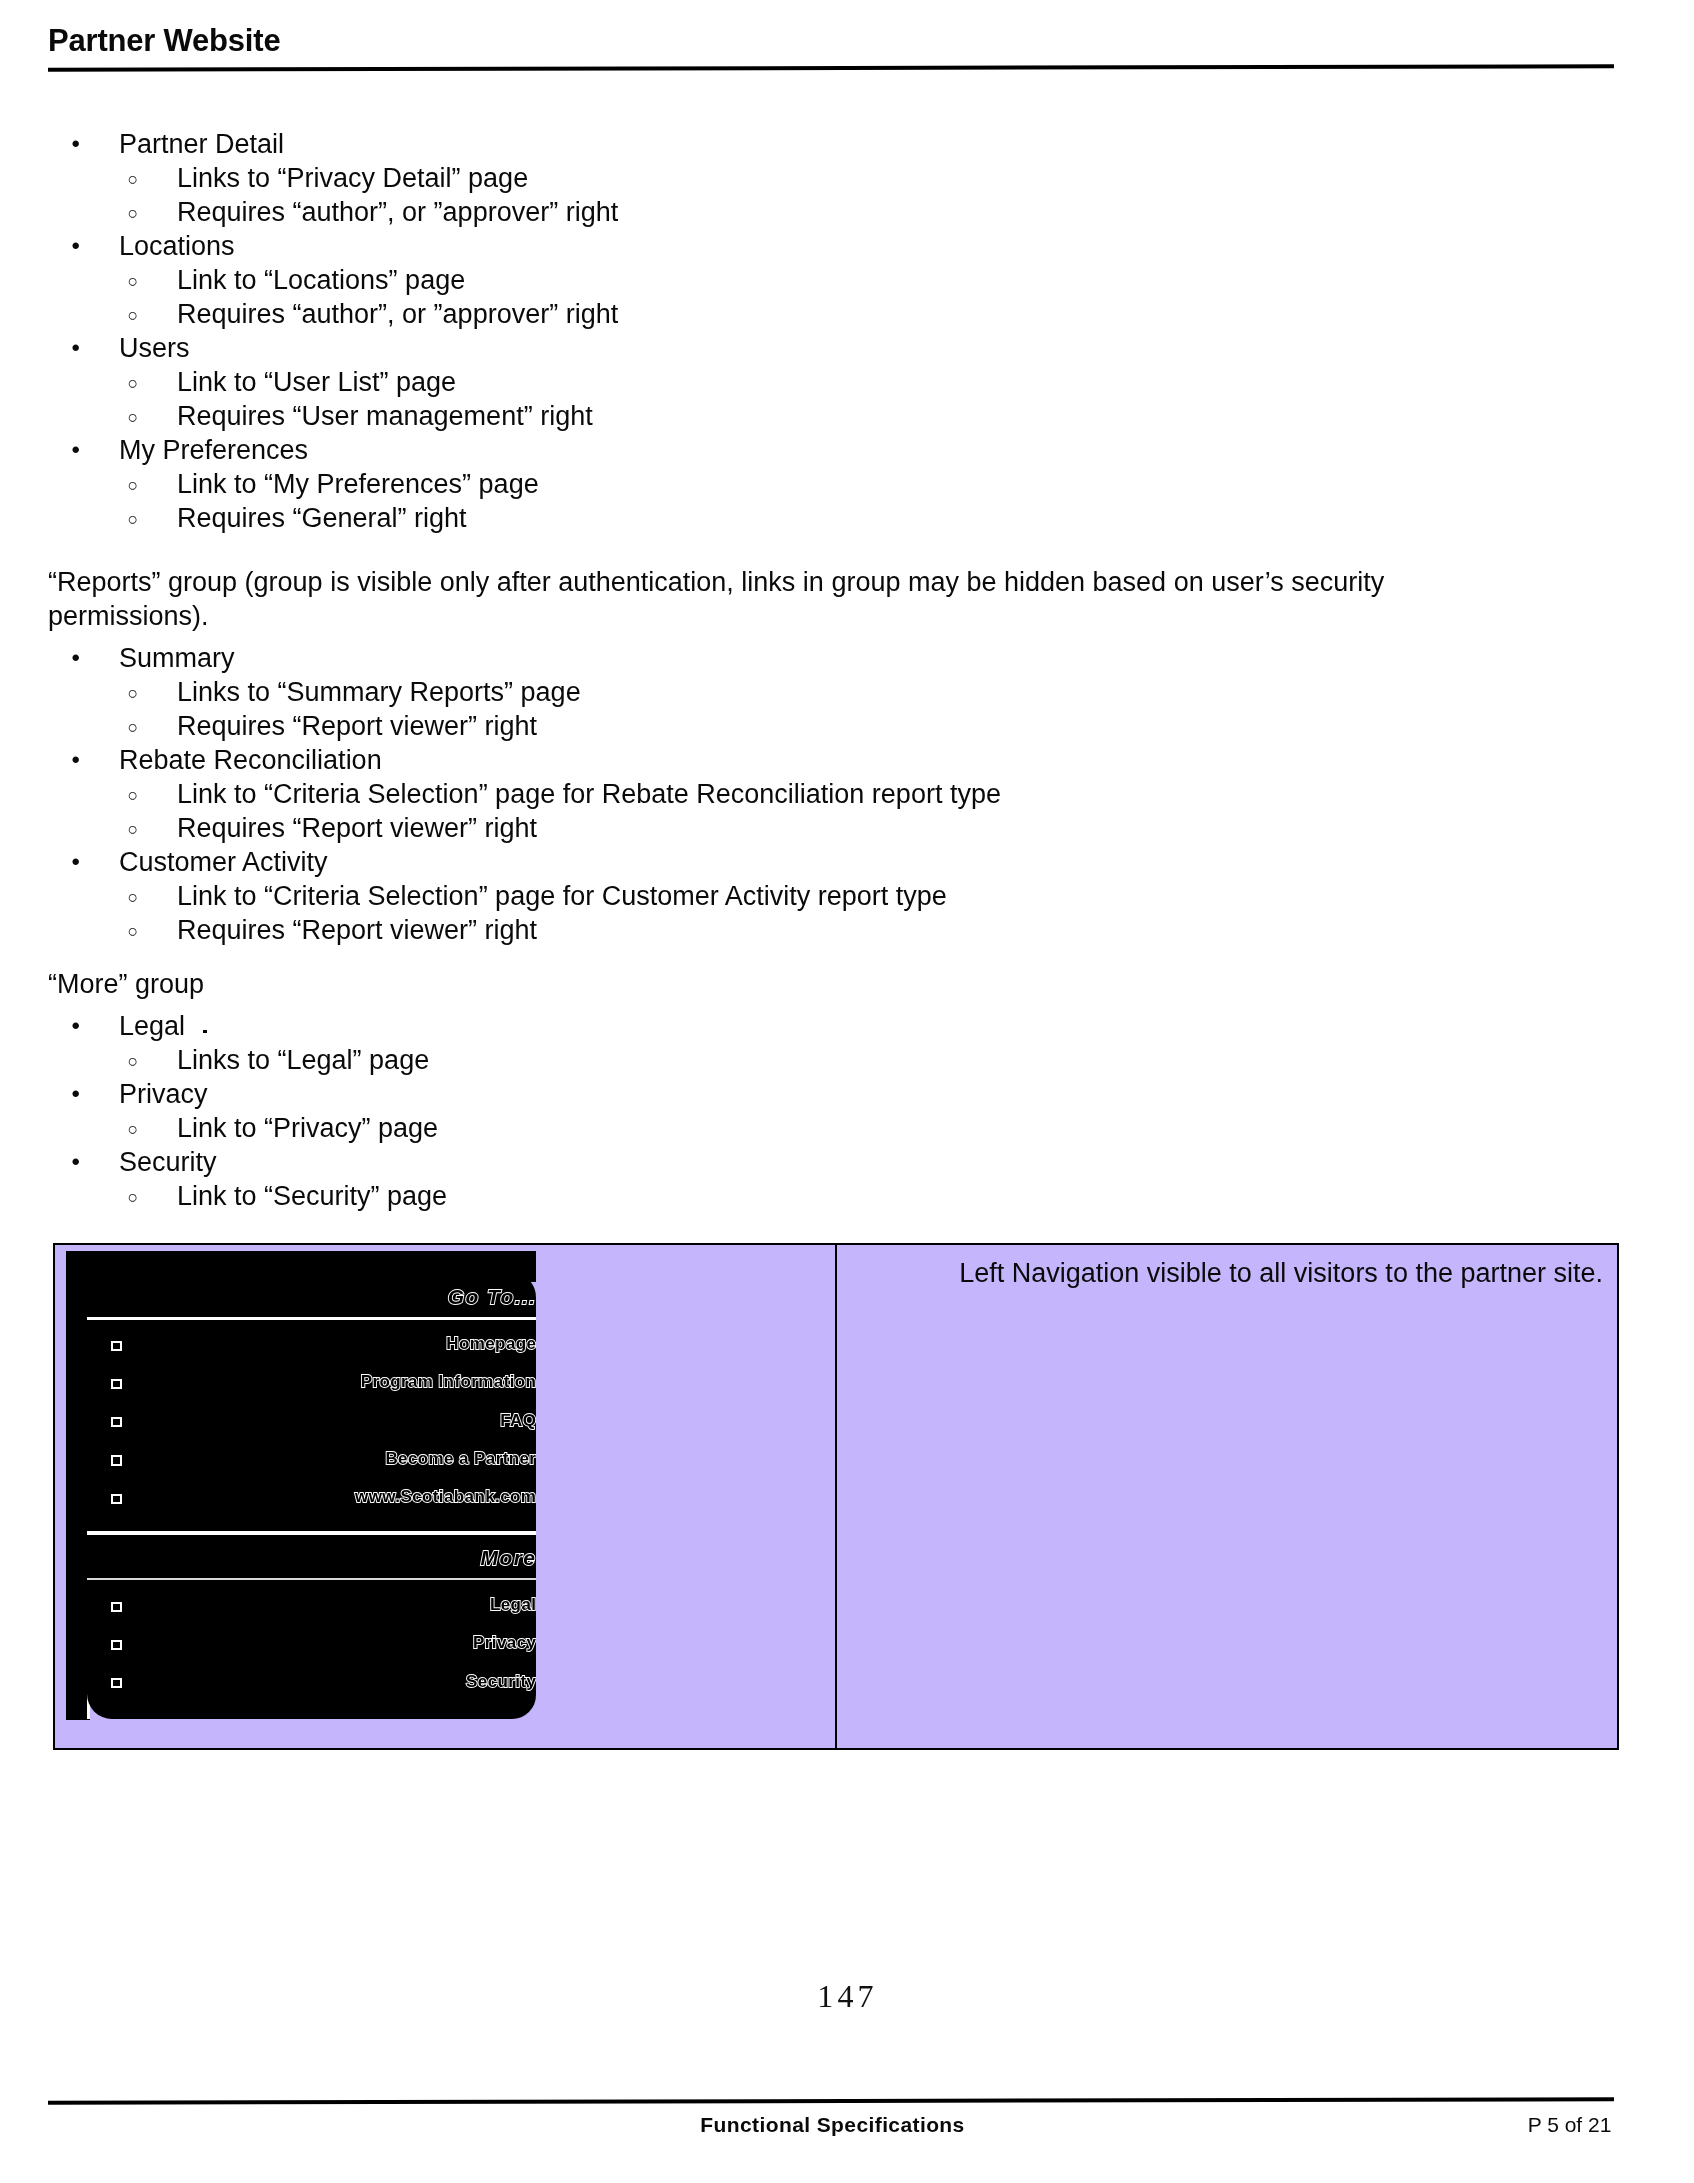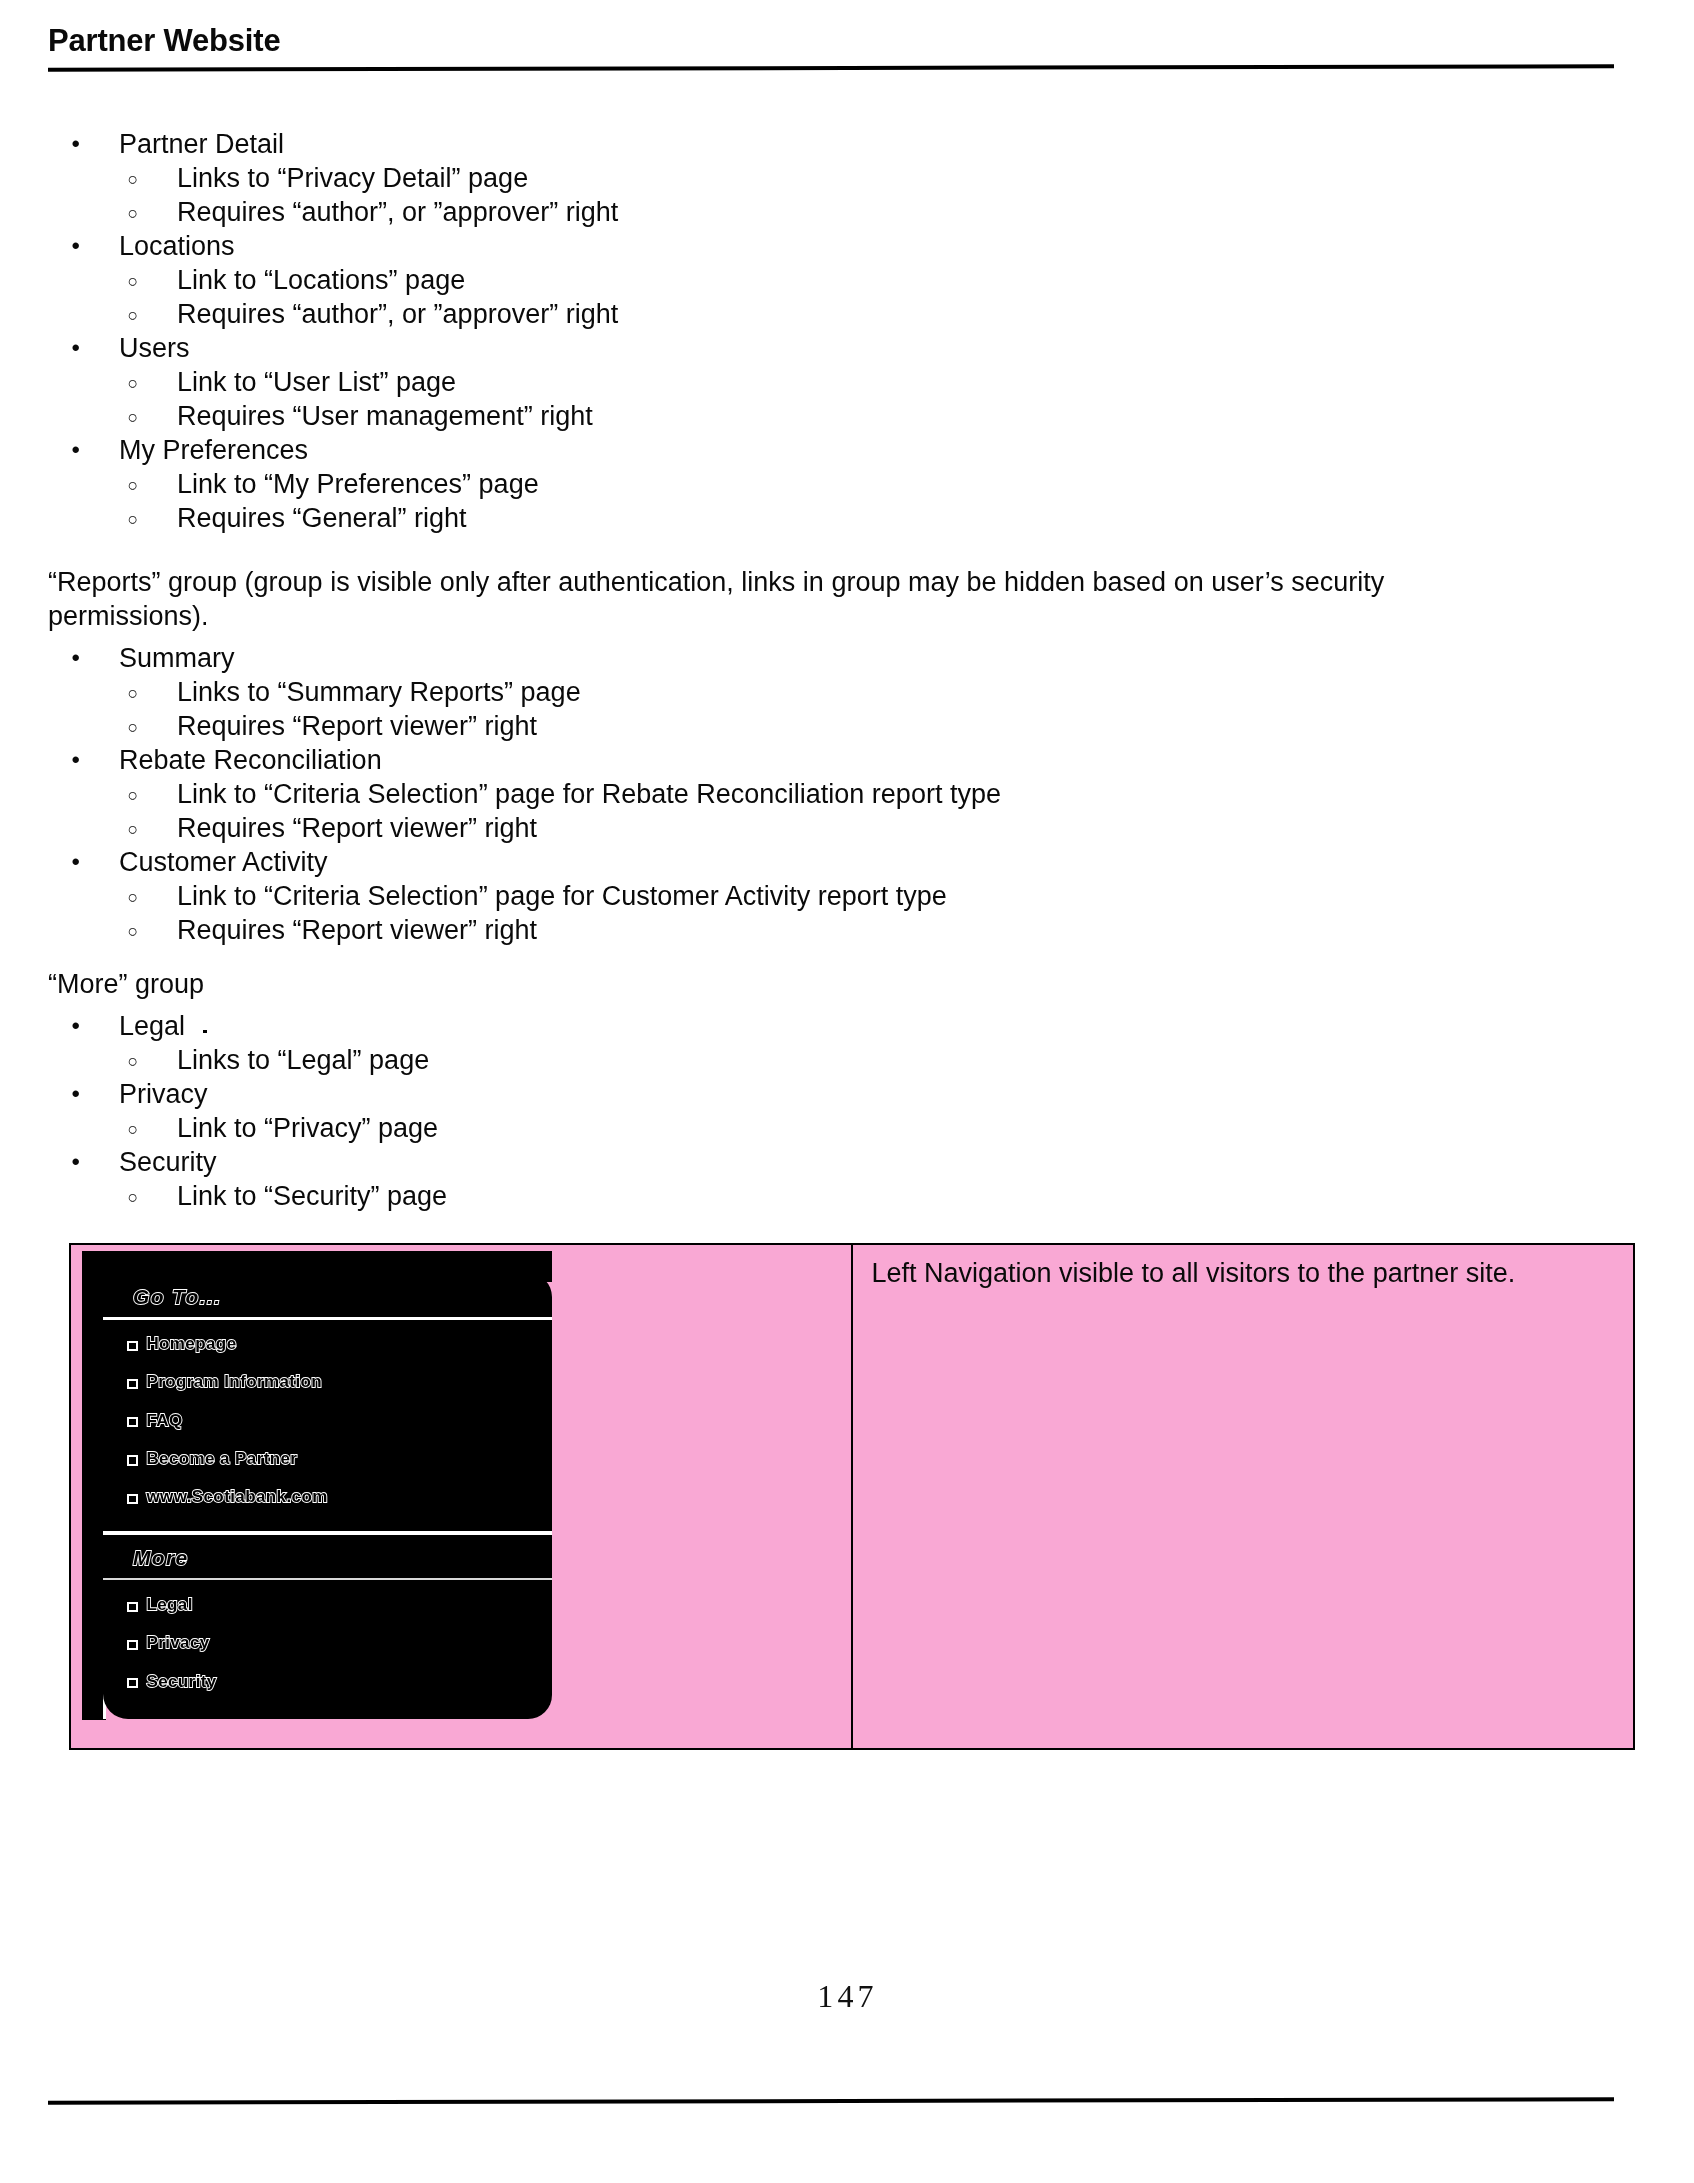--- a/index.html
+++ b/index.html
@@ -107,27 +107,28 @@
     width: 3.5px;
     height: 3.5px;
     background: #000;
     vertical-align: 1.4px;
     margin-left: 18px;
   }
 
   
   .fig-table {
     position: absolute;
-    left: 69px;
+    left: 53px;
     top: 1243px;
     width: 1566px;
     height: 507px;
     border: 2.8px solid #000;
     box-sizing: border-box;
-    background: #f9a8d4;
+    background: #c4b5fd;
+    text-align: right;
   }
   .fig-col-left {
     position: absolute;
     left: 0;
     top: 0;
     width: 782px;
     height: 100%;
     box-sizing: border-box;
     border-right: 2.8px solid #000;
     overflow: hidden;
@@ -423,16 +424,20 @@
     <div class="fig-col-right">
       <div class="fig-note">Left Navigation visible to all visitors to the partner site.</div>
     </div>
 
   </div>
 
   <div class="page-number">147</div>
 
   <div class="doc-footer">
     <div class="footer-rule"></div>
+    <div class="footer-row">
+      <div class="footer-center">Functional Specifications</div>
+      <div class="footer-right">P 5 of 21</div>
+    </div>
   </div>
 
 </div>
 
 
 </body></html>

